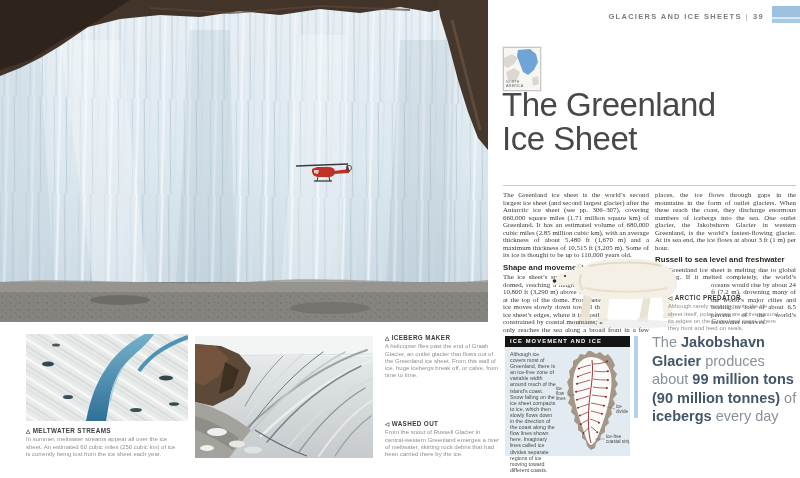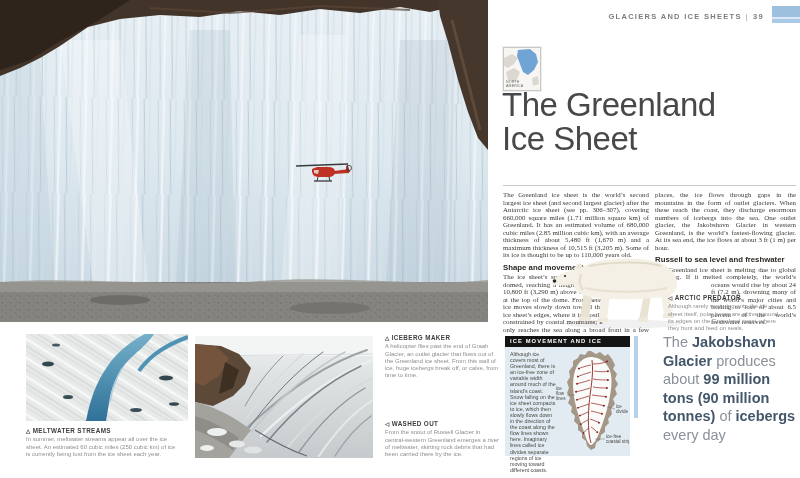--- a/index.html
+++ b/index.html
@@ -49,21 +49,21 @@
                       display:block;margin-bottom:1px;}
   .cap-marker{color:#3c3c3c;margin-right:2px;font-size:5.5px;}
   #cap-arctic{top:294px;left:668px;width:112px;}
   #cap-meltwater{top:427px;left:26px;width:152px;}
   #cap-iceberg{top:334px;left:385px;width:116px;}
   #cap-washed{top:420px;left:385px;width:116px;}
 
   
   #pullquote{top:333px;left:634px;width:166px;}
   #pq-bar{position:absolute;left:0;top:3px;width:4px;height:82px;background:#b5d2ea;}
-  #pq-text{margin-left:29px;font-size:14.5px;line-height:18.5px;color:#8a9199;
+  #pq-text{margin-left:18px;font-size:14.5px;line-height:18.5px;color:#8a9199;
            font-weight:400;}
   #pq-text b{color:#44576a;font-weight:bold;}
 
   
   #panel{top:336px;left:505px;width:125px;height:120px;background:#e2ebf1;}
   #panel-head{height:11px;background:#141414;color:#fff;font-size:5.8px;font-weight:bold;
               letter-spacing:1.1px;line-height:11px;padding-left:5px;}
   #panel-body{position:absolute;top:15px;left:5px;width:46px;font-size:5.3px;
               line-height:6.1px;color:#4a4a46;}
   #panel-map{position:absolute;top:13px;left:50px;}

